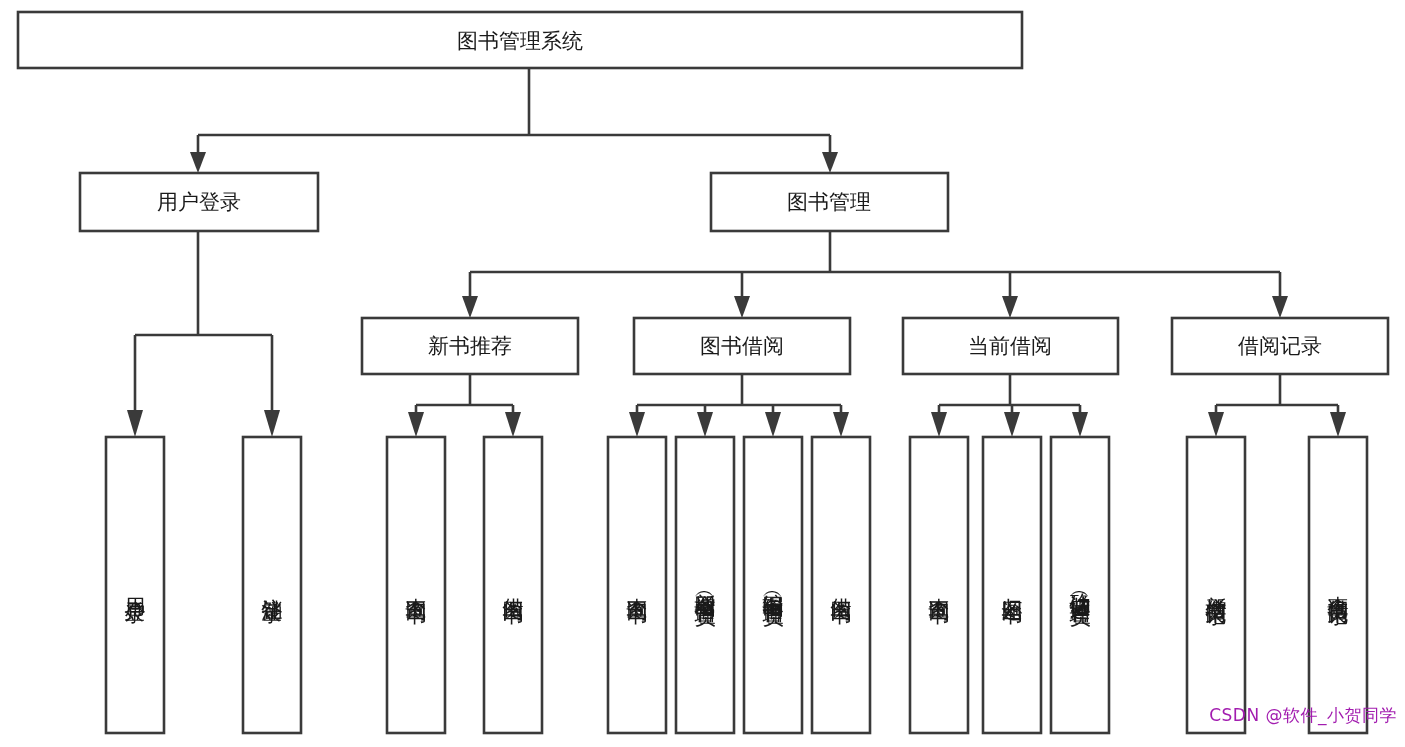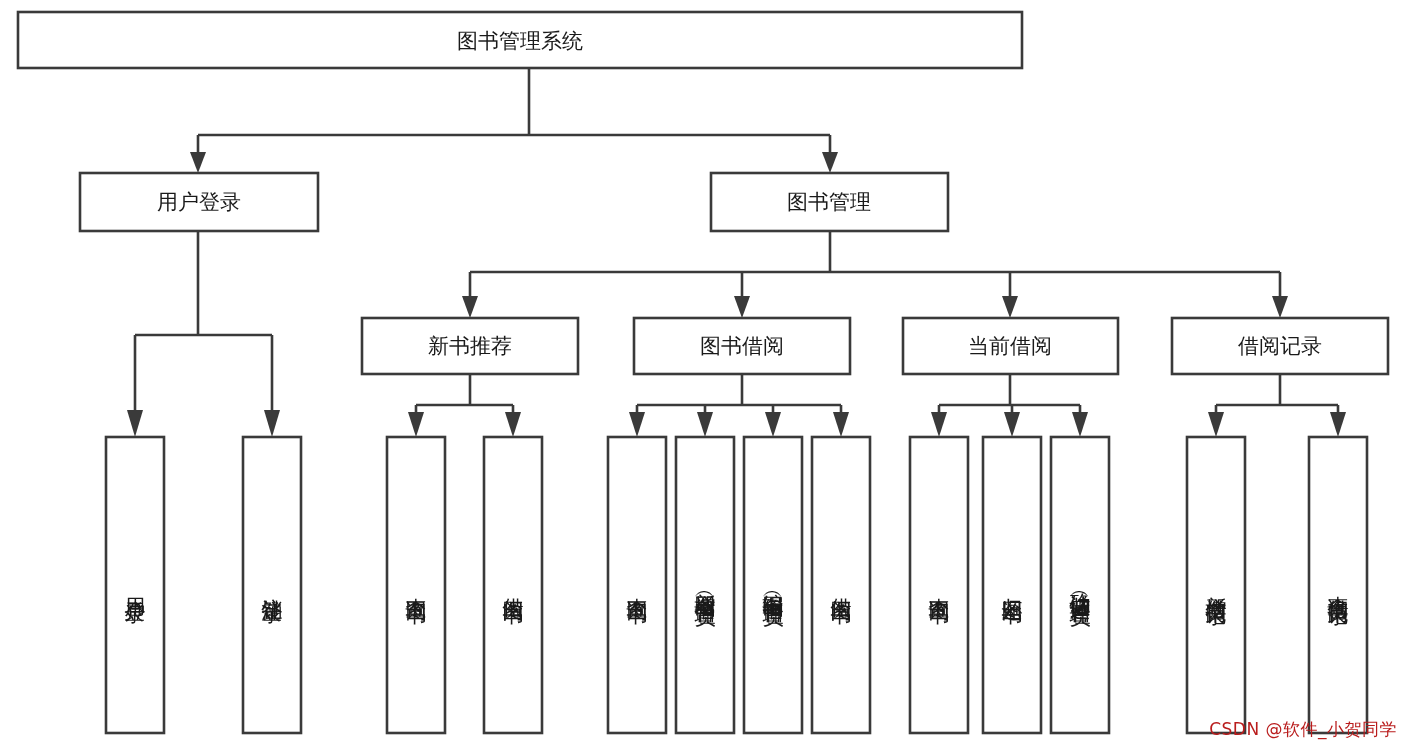--- a/index.html
+++ b/index.html
@@ -59,24 +59,24 @@
     letter-spacing: 2px;
     display: flex;
     align-items: center;
     justify-content: center;
     white-space: nowrap;
     pointer-events: none;
   }
   .watermark {
     position: absolute;
     right: 8px;
-    bottom: 6px;
+    bottom: 20px;
     font-family: "DejaVu Sans", "Liberation Sans", sans-serif;
     font-size: 17px;
-    color: #b91c1c;
+    color: #a21caf;
     letter-spacing: 0.5px;
     white-space: nowrap;
   }
 </style>
 </head>
 <body>
 
 <div id="diagram-root">
 
   <svg id="tree-svg" viewBox="0 0 1405 747">

